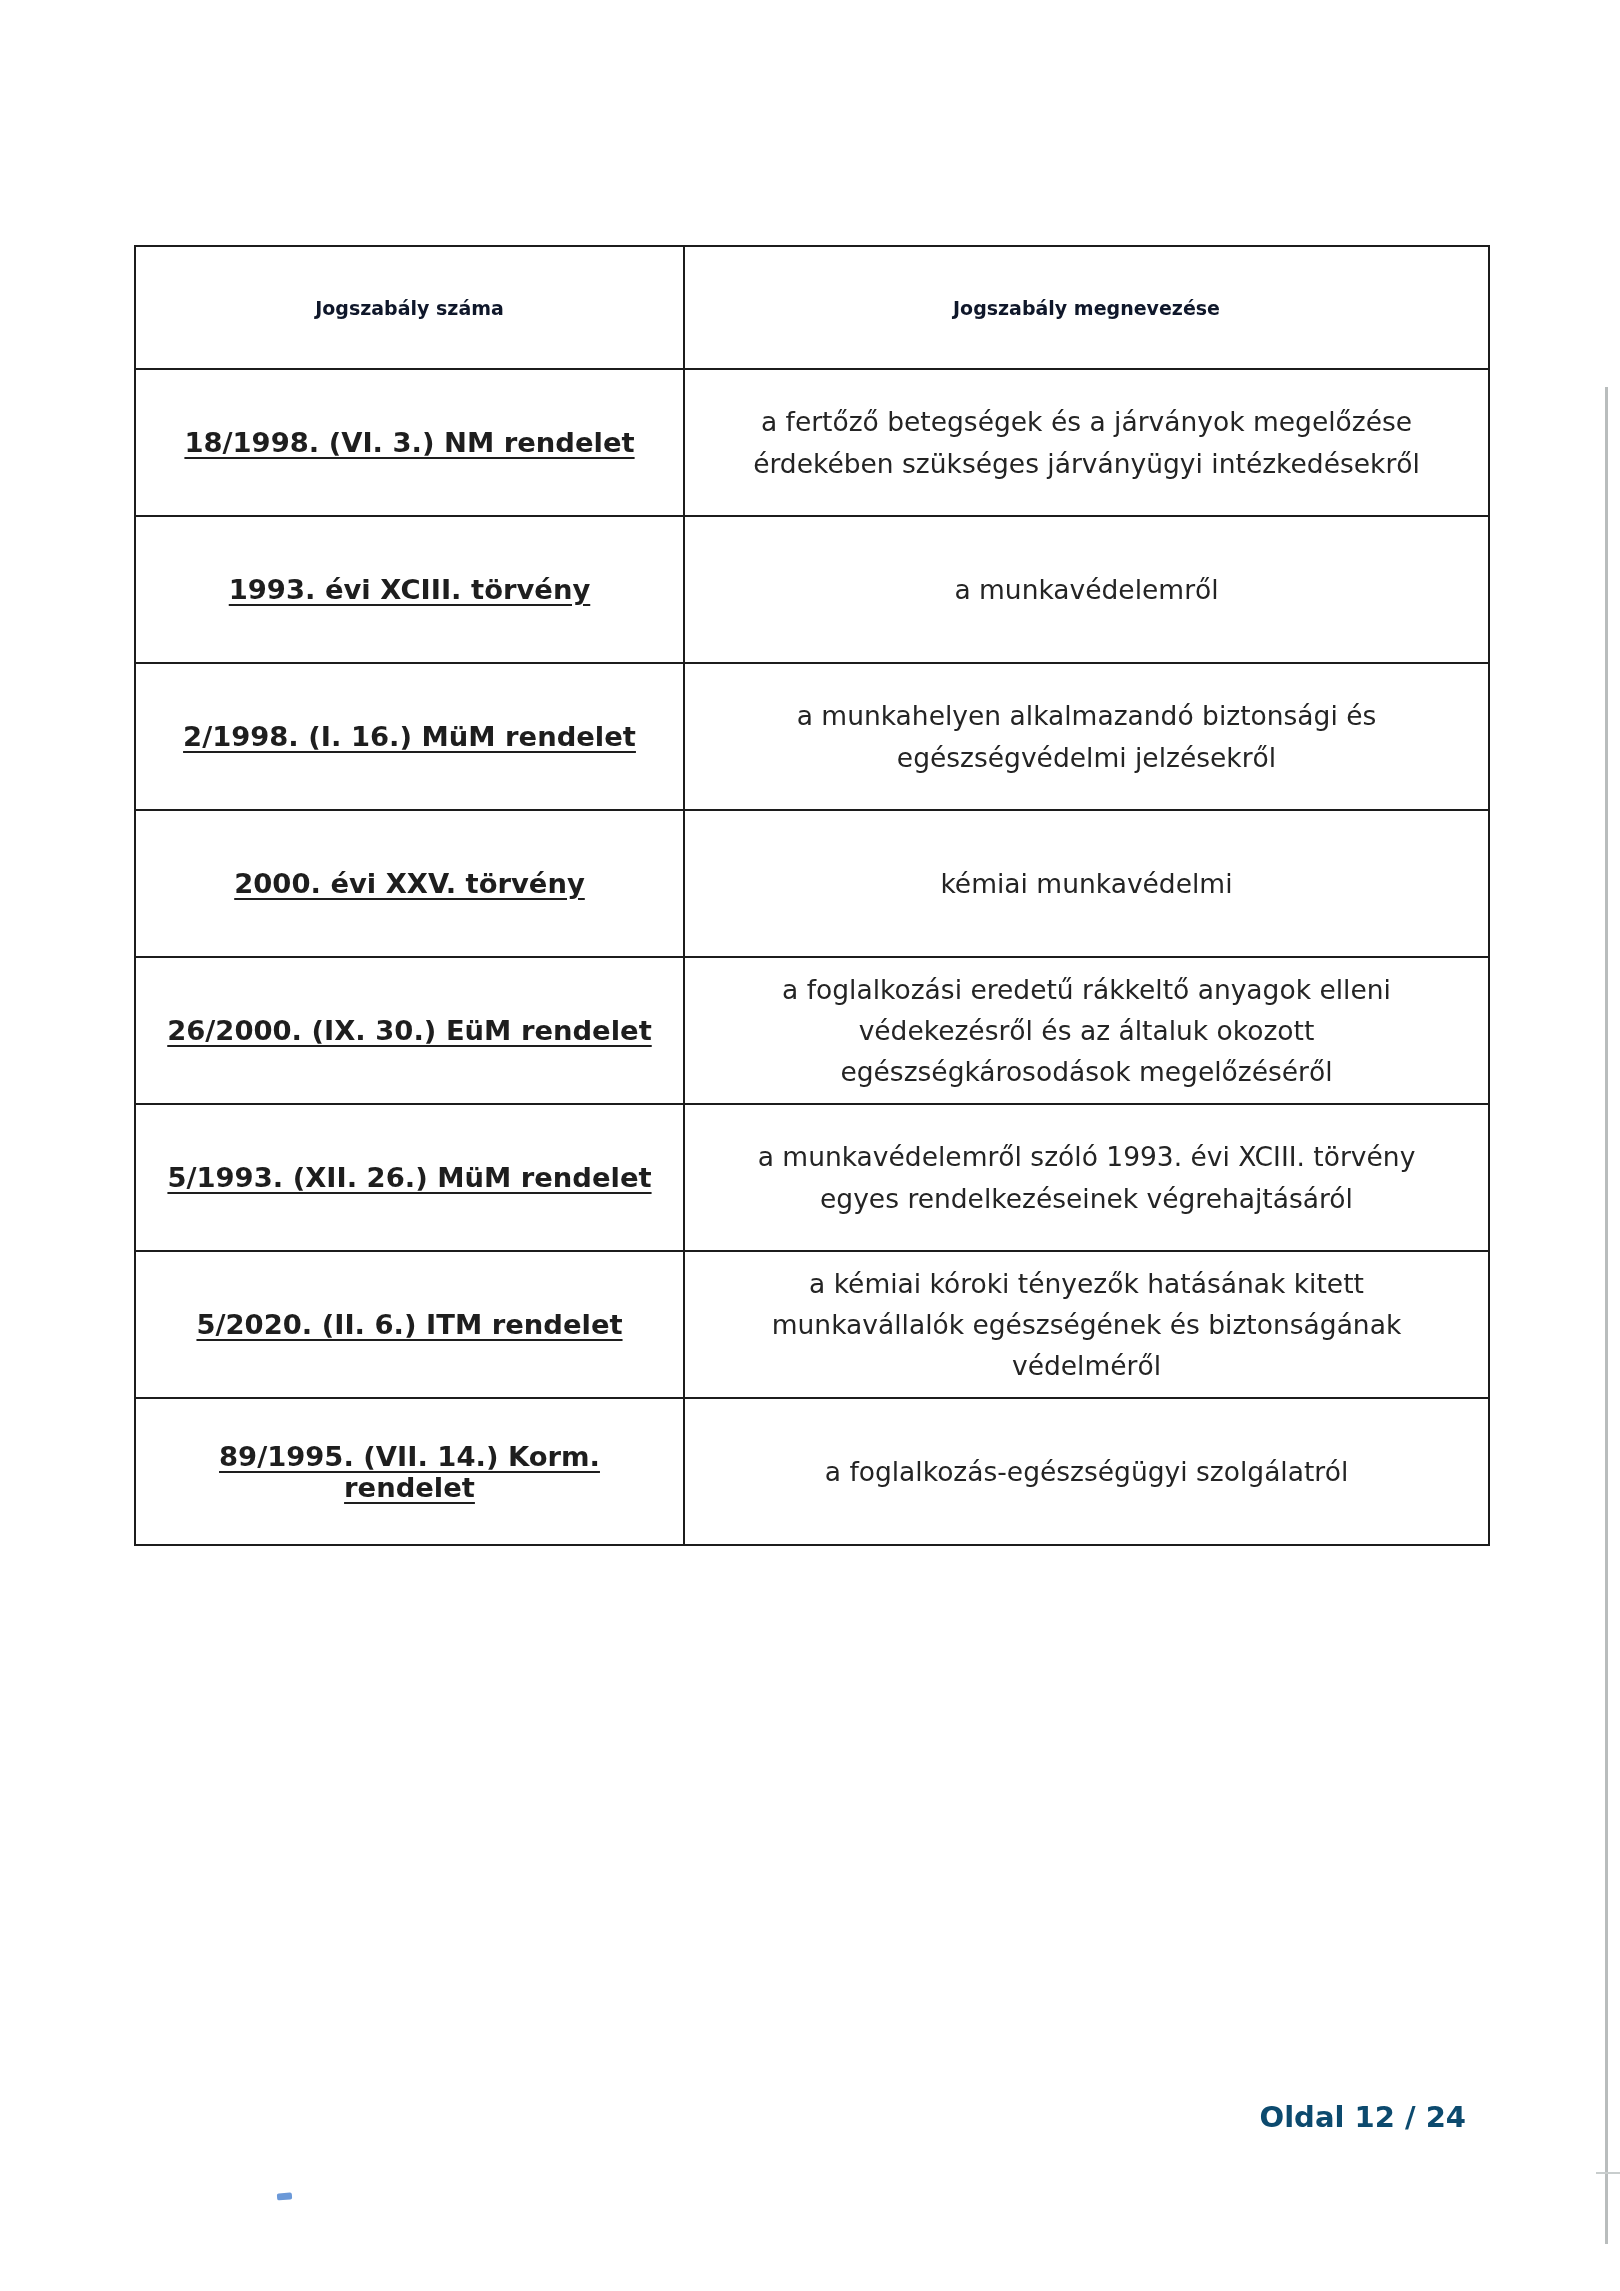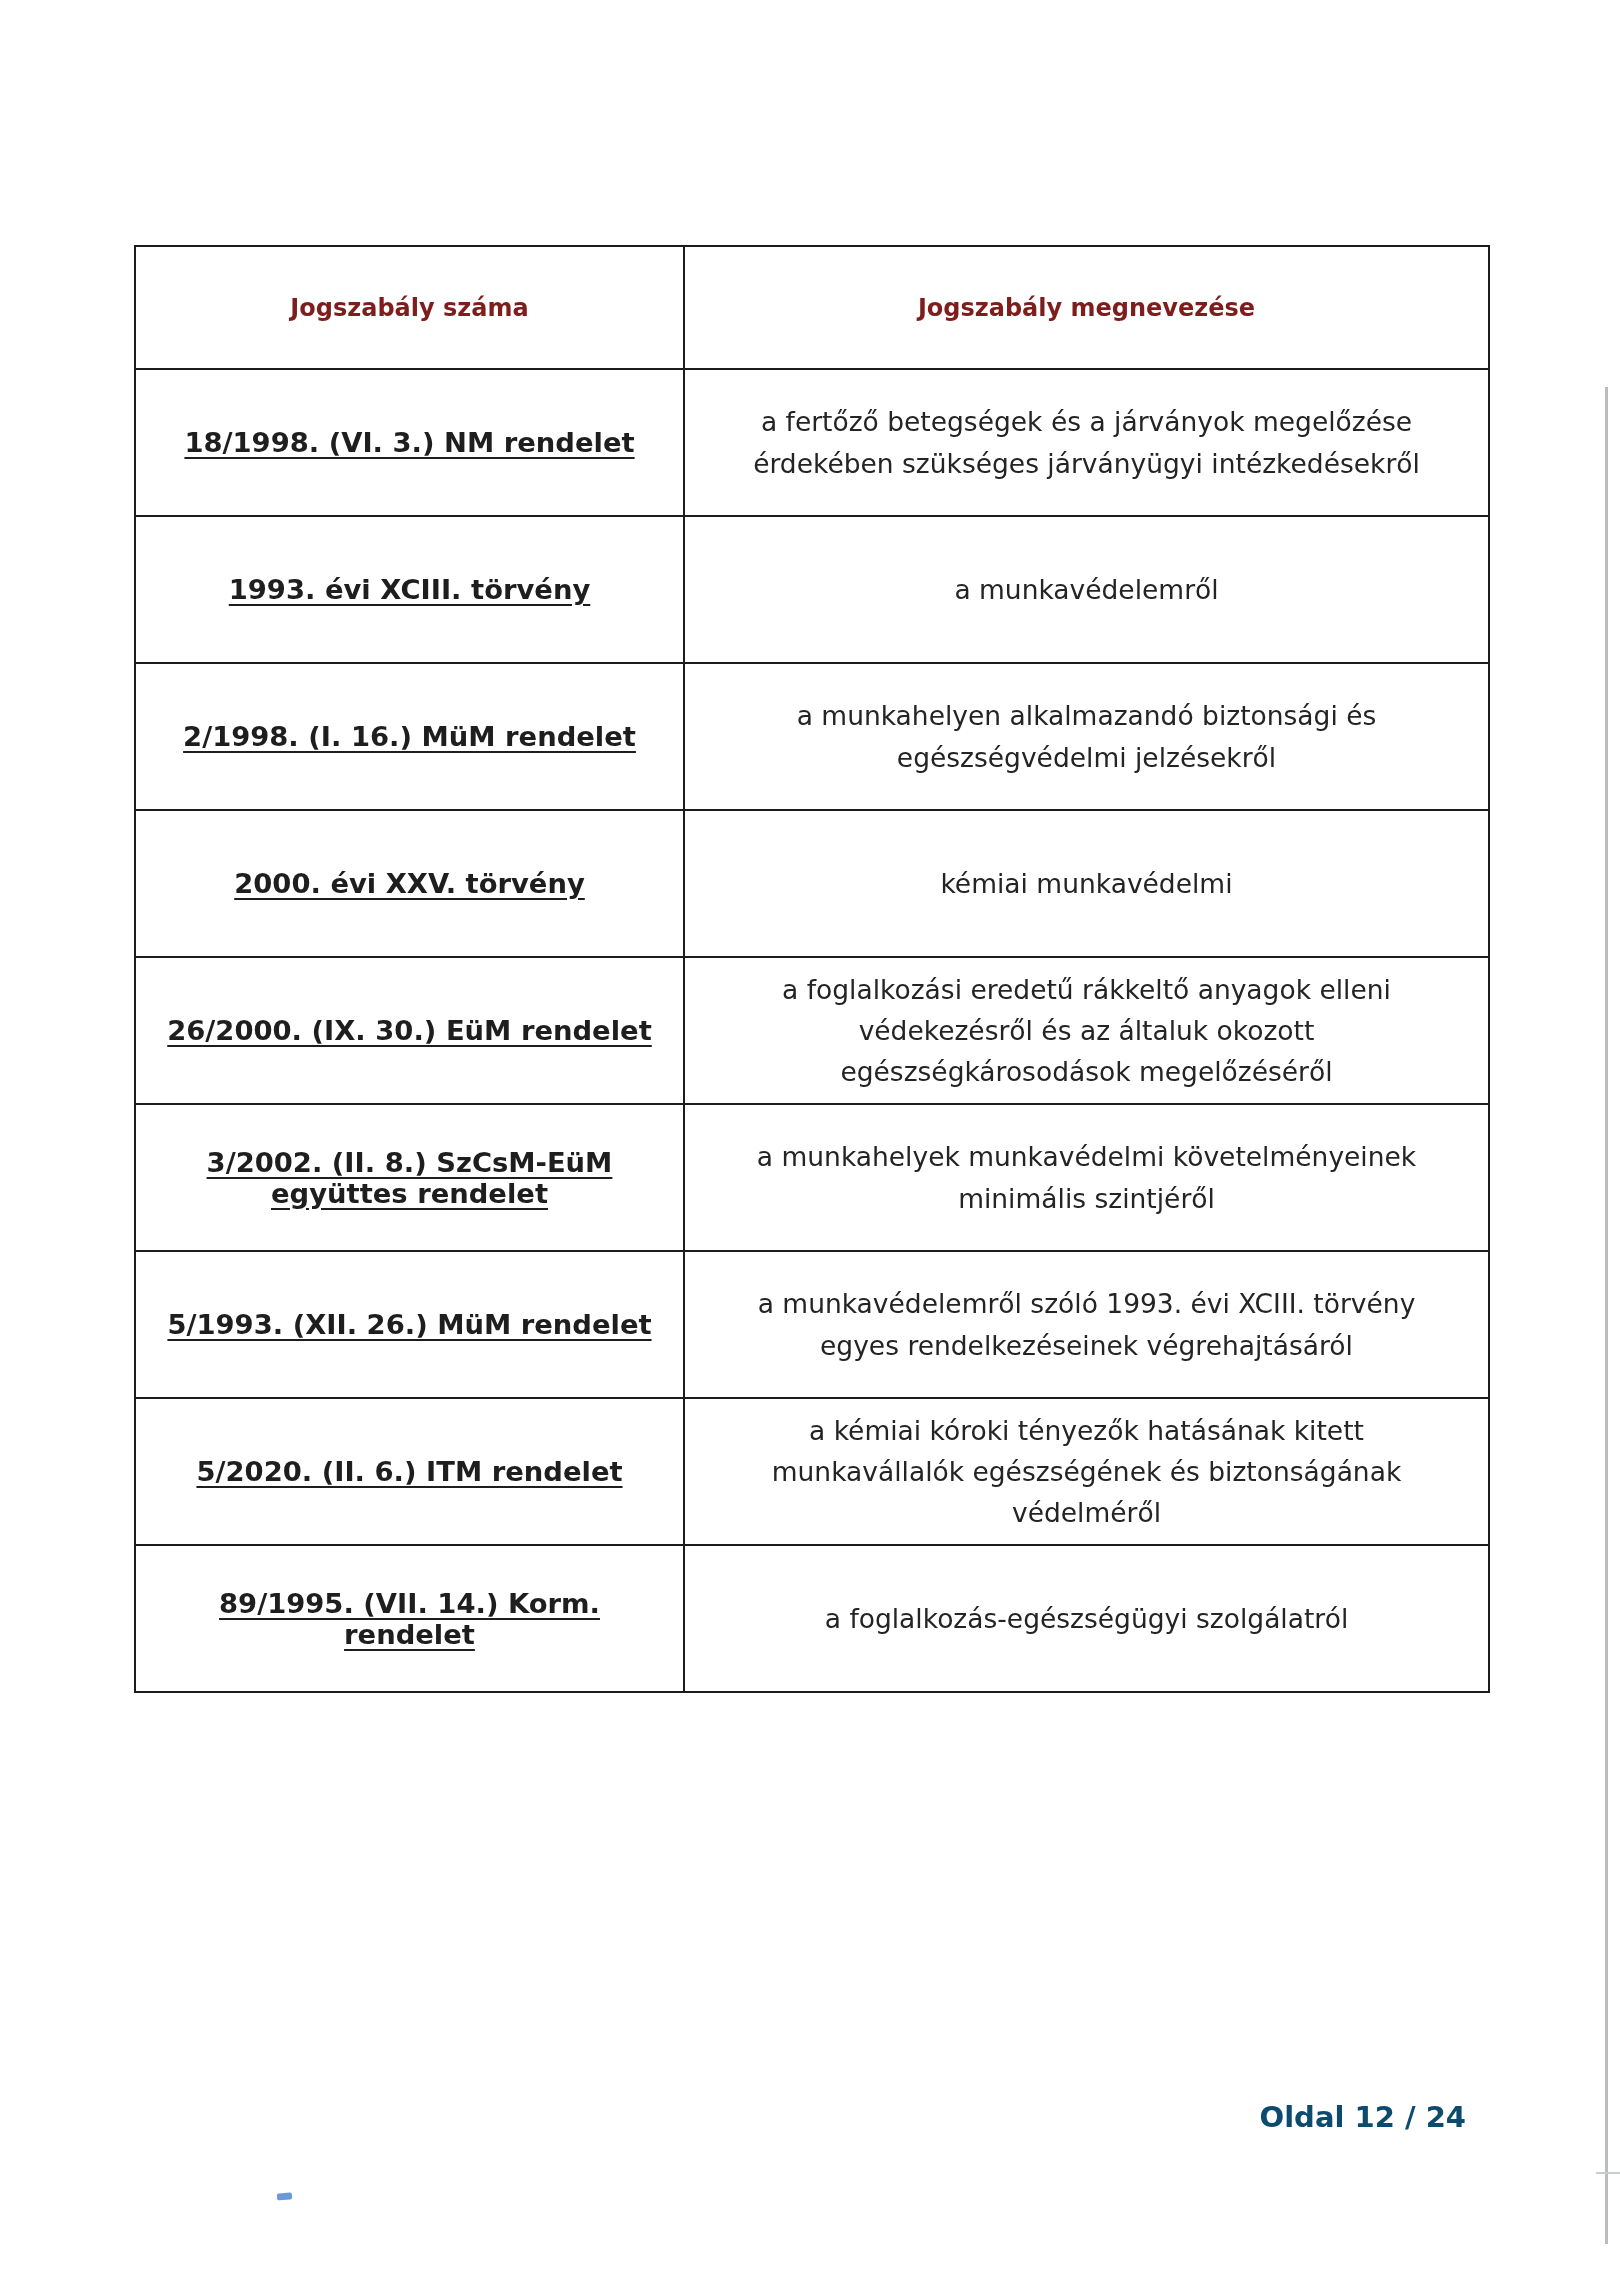--- a/index.html
+++ b/index.html
@@ -45,23 +45,23 @@
     vertical-align: middle;
     text-align: center;
     box-sizing: border-box;
   }
   .law-table th { border-bottom-width: 2.9px; }
   .law-table td { border-top-width: 2.9px; }
   .law-table thead tr { height: 123px; }
   .law-table tbody tr { height: 147px; }
 
   th.col-head {
-    font-size: 24px;
+    font-size: 19px;
     font-weight: bold;
-    color: #7f1d1d;
+    color: #0f172a;
   }
   td.num {
     font-size: 27.4px;
     font-weight: bold;
     text-decoration: underline;
     text-underline-offset: 4.9px;
     padding: 0 29px;
     color: #1e1e1e;
   }
   td.desc {
@@ -135,24 +135,20 @@
       </tr>
       <tr>
         <td class="num">2000. évi XXV. törvény</td>
         <td class="desc">kémiai munkavédelmi</td>
       </tr>
       <tr>
         <td class="num">26/2000. (IX. 30.) EüM rendelet</td>
         <td class="desc">a foglalkozási eredetű rákkeltő anyagok elleni védekezésről és az általuk okozott egészségkárosodások megelőzéséről</td>
       </tr>
       <tr>
-        <td class="num">3/2002. (II. 8.) SzCsM-EüM együttes rendelet</td>
-        <td class="desc">a munkahelyek munkavédelmi követelményeinek minimális szintjéről</td>
-      </tr>
-      <tr>
         <td class="num">5/1993. (XII. 26.) MüM rendelet</td>
         <td class="desc">a munkavédelemről szóló 1993. évi XCIII. törvény egyes rendelkezéseinek végrehajtásáról</td>
       </tr>
       <tr>
         <td class="num">5/2020. (II. 6.) ITM rendelet</td>
         <td class="desc">a kémiai kóroki tényezők hatásának kitett munkavállalók egészségének és biztonságának védelméről</td>
       </tr>
       <tr>
         <td class="num">89/1995. (VII. 14.) Korm. rendelet</td>
         <td class="desc">a foglalkozás-egészségügyi szolgálatról</td>

